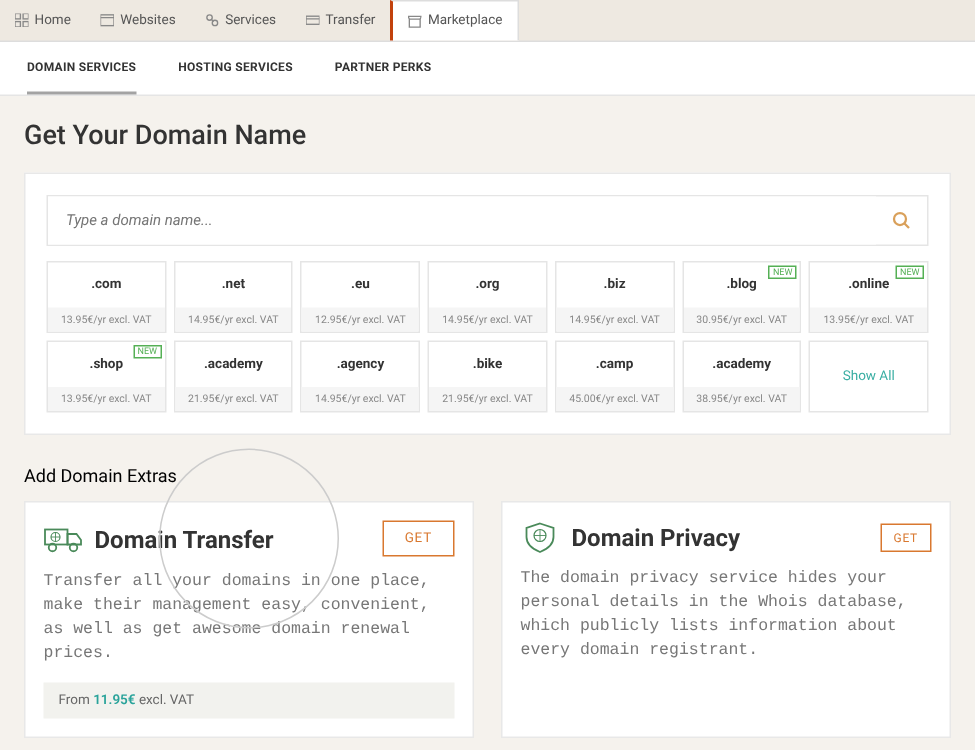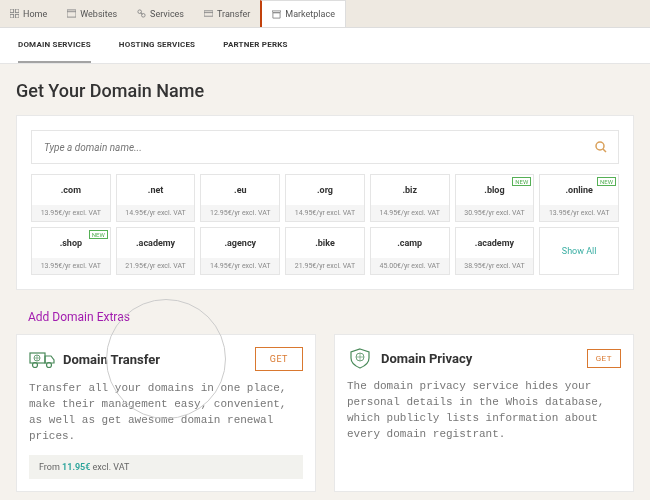--- a/index.html
+++ b/index.html
@@ -16,27 +16,27 @@
 .domain-card { background: #fff; border: 1px solid #e8e8e8; padding: 14px; }
 .search-row { display: flex; border: 1px solid #e5e5e5; height: 34px; margin-bottom: 10px; }
 .search-input { flex: 1; border: none; padding: 0 12px; font-size: 10px; font-style: italic; color: #bbb; outline: none; }
 .search-btn { width: 34px; display: flex; align-items: center; justify-content: center; cursor: pointer; }
 .tld-grid { display: grid; grid-template-columns: repeat(7, 1fr); gap: 5px; }
 .tld-cell { border: 1px solid #e5e5e5; text-align: center; position: relative; }
 .tld-ext { display: block; padding: 10px 0; font-size: 9px; font-weight: 700; color: #333; }
 .tld-price { display: block; background: #f5f5f5; padding: 4px 0; font-size: 7px; color: #888; }
 .tld-new { position: absolute; top: 2px; right: 2px; font-size: 6px; border: 1px solid #55b055; color: #55b055; padding: 0 2px; line-height: 7px; }
 .show-all { display: flex; align-items: center; justify-content: center; font-size: 9px; color: #3aaea3; cursor: pointer; border: 1px solid #e5e5e5; }
-h2.extras { font-size: 12px; font-weight: 400; color: #a21caf; margin: 20px 12px 10px; }
+h2.extras { font-size: 12px; font-weight: 400; color: #000000; margin: 20px 0 10px; }
 .extras-row { display: flex; gap: 18px; position: relative; }
 .extra-card { flex: 1; background: #fff; border: 1px solid #e8e8e8; padding: 12px; position: relative; }
 .extra-head { display: flex; align-items: center; justify-content: space-between; margin-bottom: 10px; }
 .extra-left { display: flex; align-items: center; gap: 8px; }
 .extra-left svg { width: 26px; height: 22px; }
-.extra-title { font-size: 13px; font-weight: 700; color: #333; }
+.extra-title { font-size: 16px; font-weight: 700; color: #333; }
 .get-btn { border: 1px solid #d9782f; color: #d9782f; background: #fff; font-size: 9px; font-weight: 400; padding: 6px 14px; letter-spacing: 0.5px; cursor: pointer; }
 .extra-desc { font-size: 11px; color: #777; line-height: 1.45; margin-bottom: 10px; font-family: Liberation Mono, monospace; }
 .extra-price { background: #f2f2ee; padding: 7px 10px; font-size: 9px; color: #666; }
 .extra-price .num { color: #29a39a; font-weight: 600; }
 .highlight-circle { position: absolute; top: -36px; left: 50%; transform: translateX(-50%); width: 120px; height: 120px; border: 1px solid #ccc; border-radius: 50%; pointer-events: none; z-index: 5; }
 </style>
 </head>
 <body>
 
 <div class="topnav">

